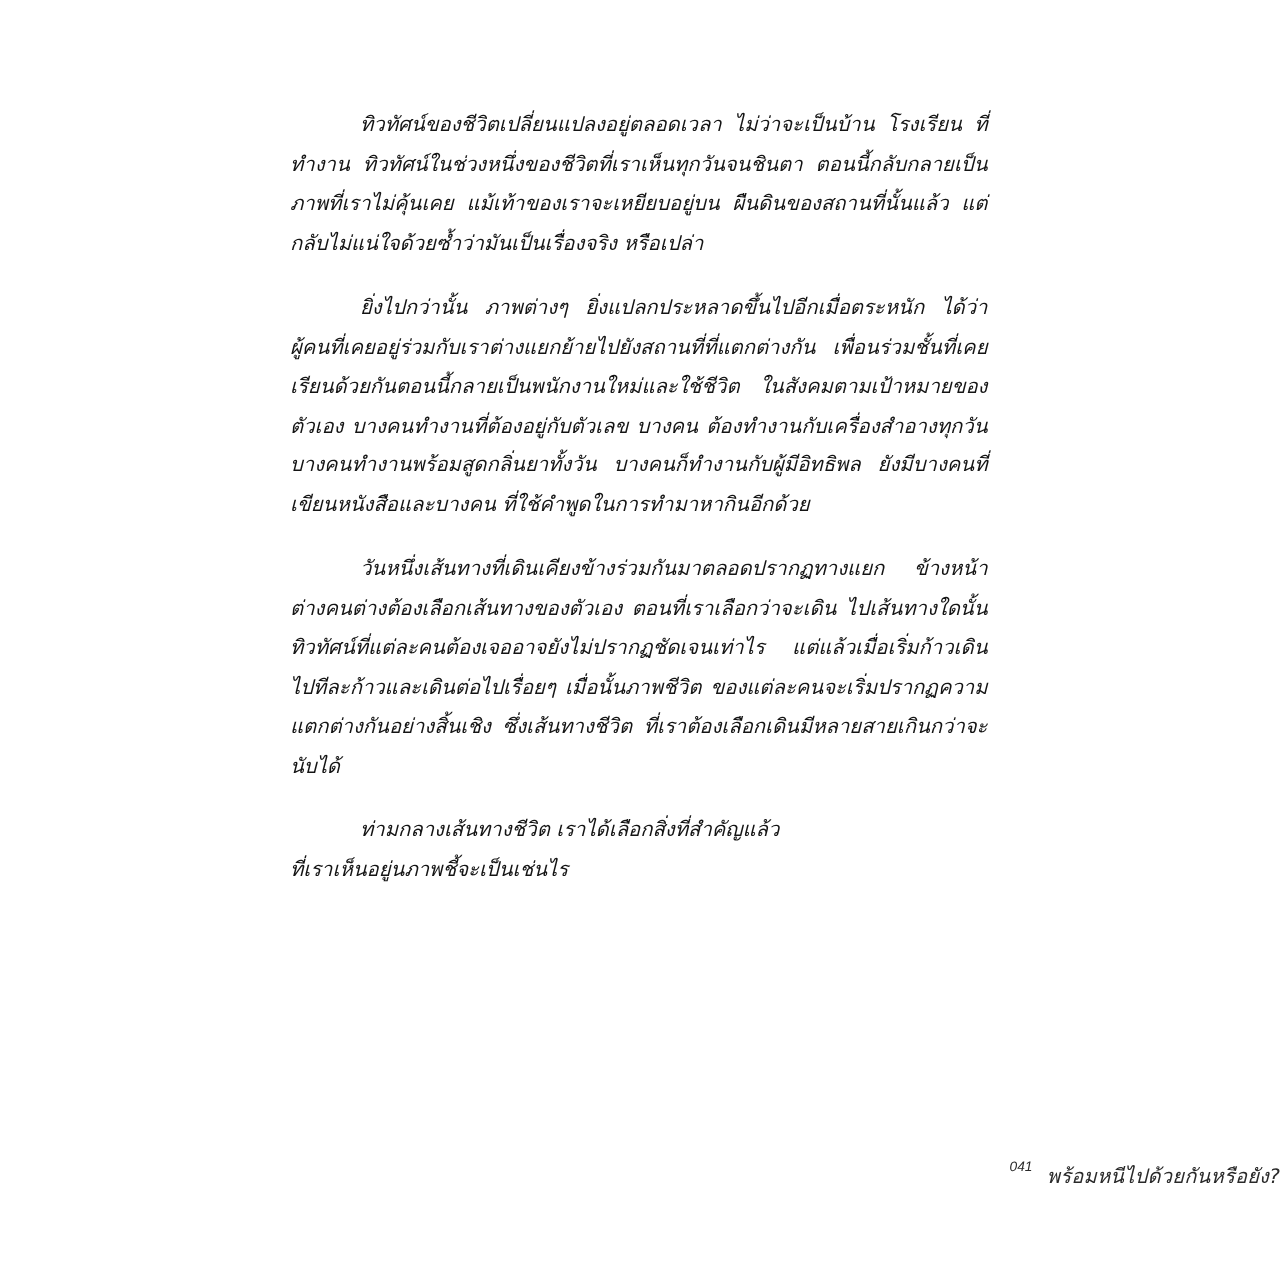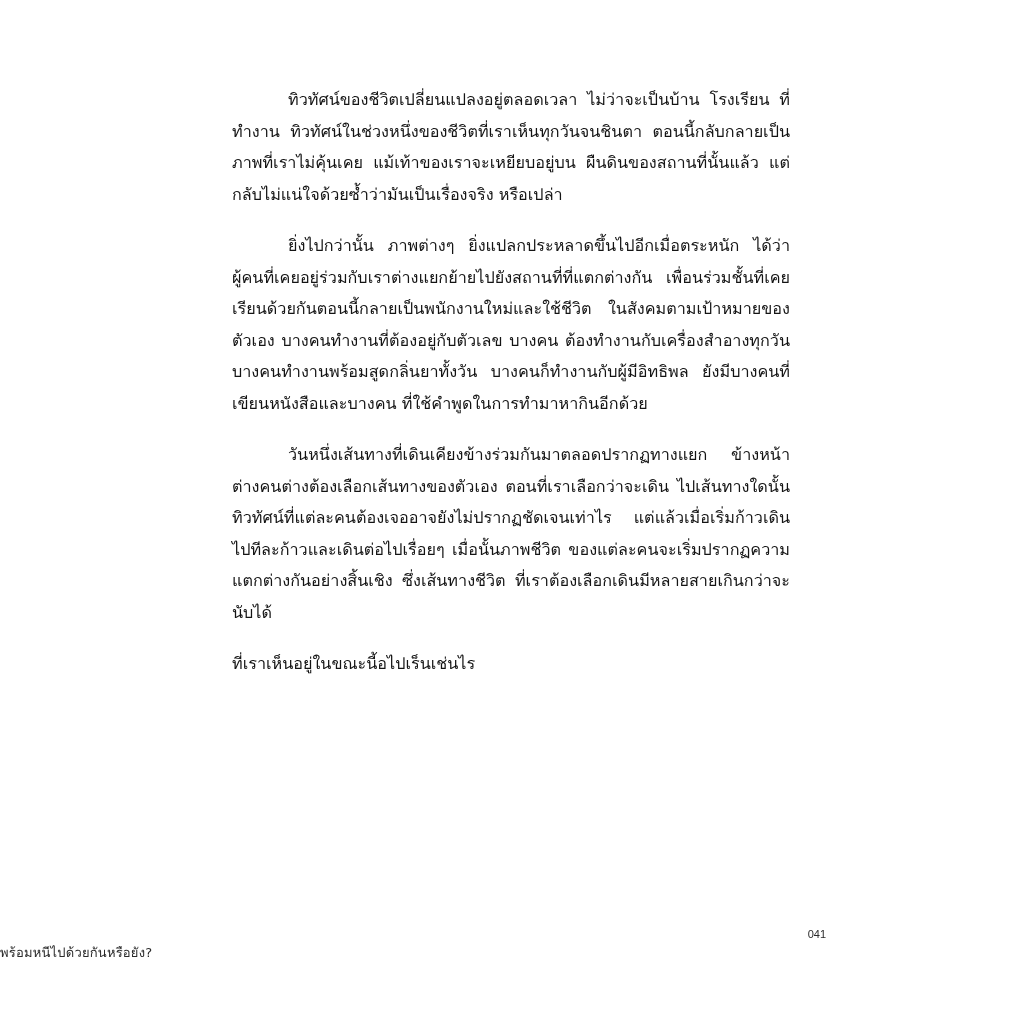--- a/index.html
+++ b/index.html
@@ -15,20 +15,21 @@
     position: relative;
     overflow: hidden;
   }
   .page {
     position: absolute;
     left: 0;
     top: 0;
     width: 1024px;
     height: 984px;
     background: #ffffff;
+    font-style: italic;
   }
   .text-column {
     position: absolute;
     left: 232px;
     top: 84px;
     width: 558px;
   }
   .para {
     font-size: 16.2px;
     line-height: 31.5px;
@@ -55,24 +56,24 @@
   .footer {
     position: absolute;
     left: 0;
     bottom: 36px;
     width: 1024px;
     height: 20px;
   }
   .footer-title {
     position: absolute;
     left: 0;
-    top: 14px;
+    top: 0;
     width: 1024px;
-    text-align: left;
-    font-size: 13px;
+    text-align: right;
+    font-size: 16px;
     color: #2a2a2a;
     letter-spacing: 0.2px;
   }
   .footer-pageno {
     position: absolute;
     right: 198px;
     top: 0;
     font-size: 11px;
     color: #2a2a2a;
     font-family: "Liberation Sans", sans-serif;
@@ -85,21 +86,22 @@
 
   <div class="text-column">
 
     <p class="para indent">ทิวทัศน์ของชีวิตเปลี่ยนแปลงอยู่ตลอดเวลา  ไม่ว่าจะเป็นบ้าน โรงเรียน  ที่ทำงาน   ทิวทัศน์ในช่วงหนึ่งของชีวิตที่เราเห็นทุกวันจนชินตา ตอนนี้กลับกลายเป็นภาพที่เราไม่คุ้นเคย  แม้เท้าของเราจะเหยียบอยู่บน ผืนดินของสถานที่นั้นแล้ว  แต่กลับไม่แน่ใจด้วยซ้ำว่ามันเป็นเรื่องจริง หรือเปล่า</p>
 
     <p class="para indent">ยิ่งไปกว่านั้น  ภาพต่างๆ ยิ่งแปลกประหลาดขึ้นไปอีกเมื่อตระหนัก ได้ว่าผู้คนที่เคยอยู่ร่วมกับเราต่างแยกย้ายไปยังสถานที่ที่แตกต่างกัน เพื่อนร่วมชั้นที่เคยเรียนด้วยกันตอนนี้กลายเป็นพนักงานใหม่และใช้ชีวิต ในสังคมตามเป้าหมายของตัวเอง  บางคนทำงานที่ต้องอยู่กับตัวเลข บางคน ต้องทำงานกับเครื่องสำอางทุกวัน  บางคนทำงานพร้อมสูดกลิ่นยาทั้งวัน บางคนก็ทำงานกับผู้มีอิทธิพล  ยังมีบางคนที่เขียนหนังสือและบางคน ที่ใช้คำพูดในการทำมาหากินอีกด้วย</p>
 
     <p class="para indent">วันหนึ่งเส้นทางที่เดินเคียงข้างร่วมกันมาตลอดปรากฏทางแยก ข้างหน้า  ต่างคนต่างต้องเลือกเส้นทางของตัวเอง   ตอนที่เราเลือกว่าจะเดิน ไปเส้นทางใดนั้น  ทิวทัศน์ที่แต่ละคนต้องเจออาจยังไม่ปรากฏชัดเจนเท่าไร แต่แล้วเมื่อเริ่มก้าวเดินไปทีละก้าวและเดินต่อไปเรื่อยๆ  เมื่อนั้นภาพชีวิต ของแต่ละคนจะเริ่มปรากฏความแตกต่างกันอย่างสิ้นเชิง  ซึ่งเส้นทางชีวิต ที่เราต้องเลือกเดินมีหลายสายเกินกว่าจะนับได้</p>
 
     <div class="block-lines">
-      <span class="ln">ที่เราเห็นอยู่ในขณะนี้อไปเร็นเช่นไร</span>
+      <span class="ln indent">ท่ามกลางเส้นทางชีวิต เราได้เลือกสิ่งที่สำคัญแล้ว</span>
+      <span class="ln">ที่เราเห็นอยู่นภาพชี้จะเป็นเช่นไร</span>
     </div>
 
   </div>
 
   <div class="footer">
     <div class="footer-title">พร้อมหนีไปด้วยกันหรือยัง?</div>
     <div class="footer-pageno">041</div>
   </div>
 
 </div>

